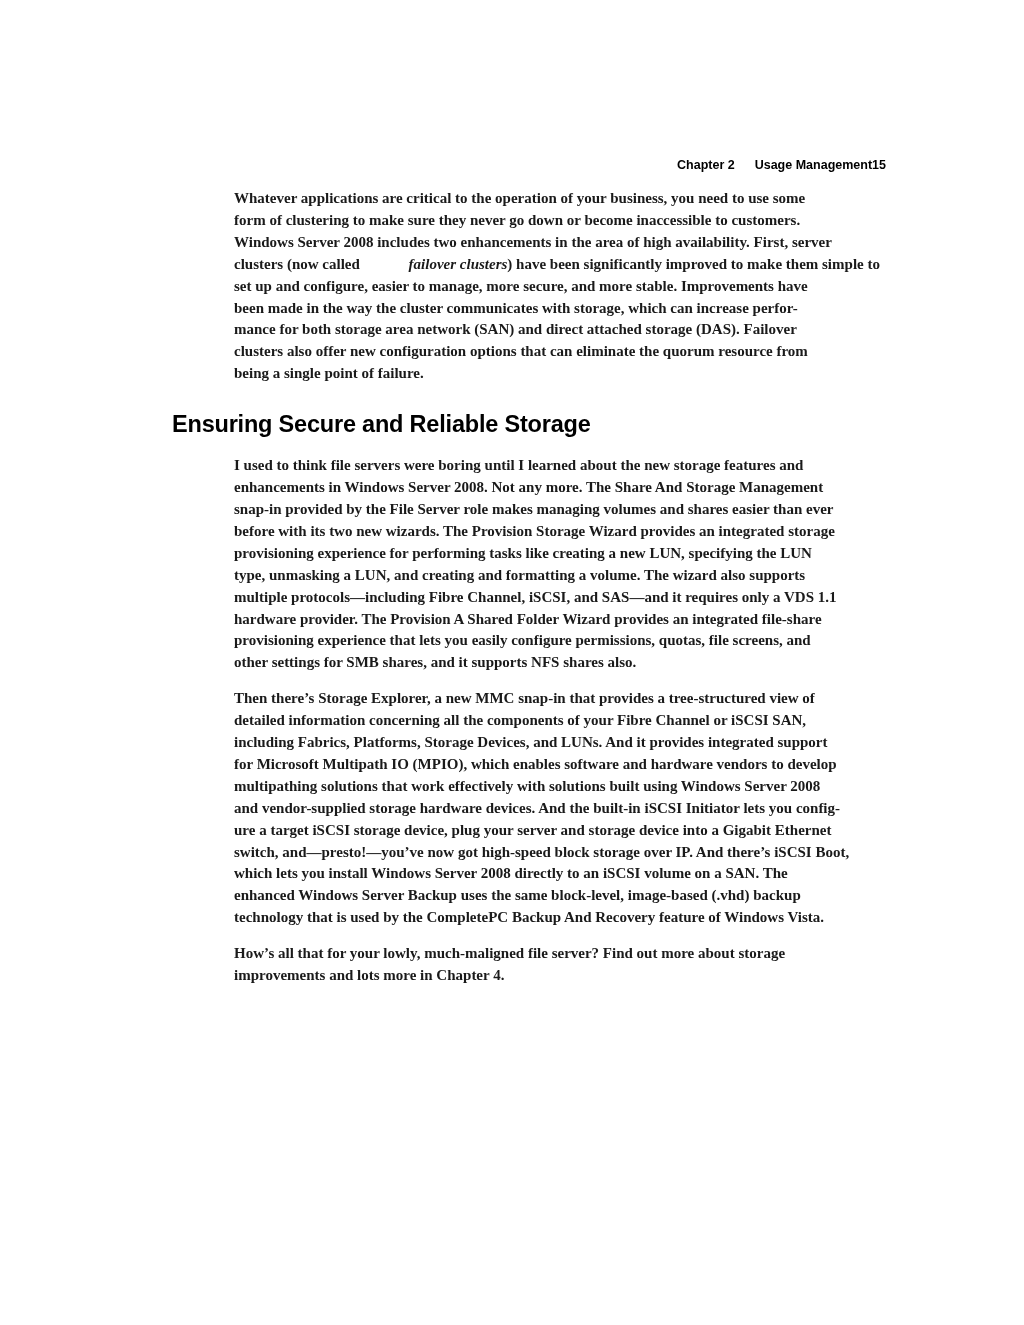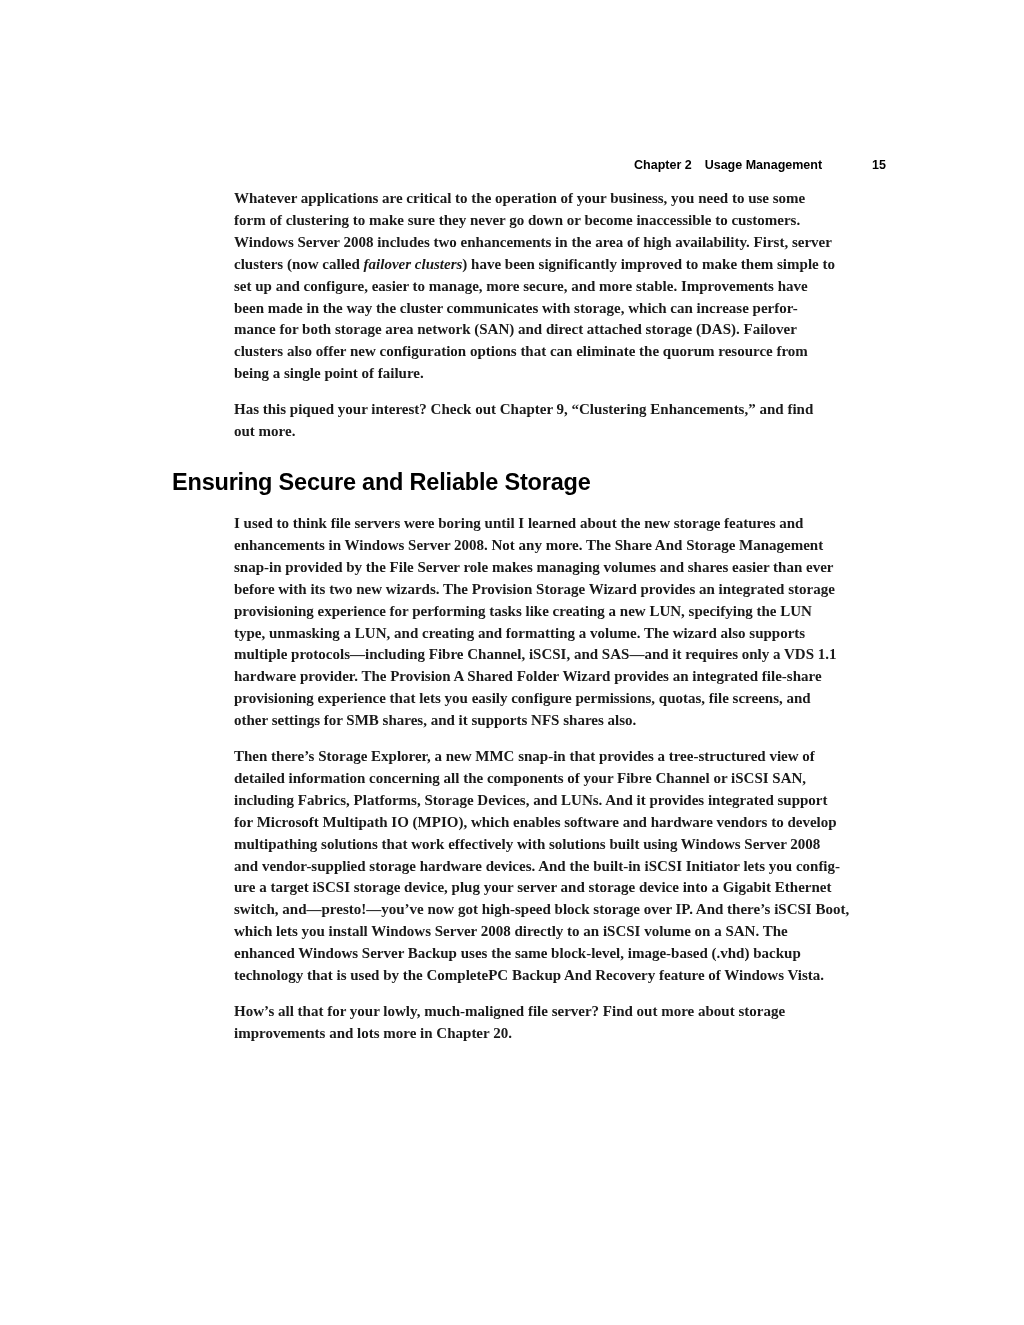--- a/index.html
+++ b/index.html
@@ -16,22 +16,22 @@
     position: absolute;
     top: 158px;
     right: 138px;
     display: flex;
     align-items: baseline;
     font-family: "Liberation Sans", sans-serif;
     font-weight: bold;
     font-size: 12.5px;
     color: #000000;
   }
-  .rh-chapter { margin-right: 13px; }
-  .rh-pagenum { margin-left: 50px; }
+  .rh-chapter { margin-right: 20px; }
+  .rh-pagenum { }
   .body-text {
     position: absolute;
     left: 234px;
     top: 188px;
     width: 700px;
     font-size: 15px;
     line-height: 21.9px;
   }
   .body-text p {
     margin: 0 0 14px 0;
@@ -41,21 +41,21 @@
   .section-heading {
     font-family: Liberation Sans, sans-serif;
     font-weight: bold;
     font-size: 23.5px;
     line-height: 30px;
     letter-spacing: -0.2px;
     color: #000000;
     margin: 24px 0 16px -62px;
     white-space: normal;
   }
-  .italic { font-style: italic; }
+  .italic { font-style: italic; margin-left: 45px; }
 </style>
 </head>
 <body>
 
 <div class="page">
 
   <header class="running-header">
     <span class="rh-chapter">Chapter 2</span>
     <span class="rh-section">Usage Management</span>
     <span class="rh-pagenum">15</span>
@@ -67,22 +67,20 @@
 form of clustering to make sure they never go down or become inaccessible to customers.
 Windows Server 2008 includes two enhancements in the area of high availability. First, server
 clusters (now called </span><span class="italic">failover clusters</span><span>) have been significantly improved to make them simple to
 set up and configure, easier to manage, more secure, and more stable. Improvements have
 been made in the way the cluster communicates with storage, which can increase perfor-
 mance for both storage area network (SAN) and direct attached storage (DAS). Failover
 clusters also offer new configuration options that can eliminate the quorum resource from
 being a single point of failure.</span></p>
 
 
-    <p>Has this piqued your interest? Check out Chapter 9, “Clustering Enhancements,” and find
-out more.</p>
 
     <h1 class="section-heading">Ensuring Secure and Reliable Storage</h1>
 
     <p>I used to think file servers were boring until I learned about the new storage features and
 enhancements in Windows Server 2008. Not any more. The Share And Storage Management
 snap-in provided by the File Server role makes managing volumes and shares easier than ever
 before with its two new wizards. The Provision Storage Wizard provides an integrated storage
 provisioning experience for performing tasks like creating a new LUN, specifying the LUN
 type, unmasking a LUN, and creating and formatting a volume. The wizard also supports
 multiple protocols—including Fibre Channel, iSCSI, and SAS—and it requires only a VDS 1.1
@@ -96,17 +94,17 @@
 for Microsoft Multipath IO (MPIO), which enables software and hardware vendors to develop
 multipathing solutions that work effectively with solutions built using Windows Server 2008
 and vendor-supplied storage hardware devices. And the built-in iSCSI Initiator lets you config-
 ure a target iSCSI storage device, plug your server and storage device into a Gigabit Ethernet
 switch, and—presto!—you’ve now got high-speed block storage over IP. And there’s iSCSI Boot,
 which lets you install Windows Server 2008 directly to an iSCSI volume on a SAN. The
 enhanced Windows Server Backup uses the same block-level, image-based (.vhd) backup
 technology that is used by the CompletePC Backup And Recovery feature of Windows Vista.</p>
 
     <p>How’s all that for your lowly, much-maligned file server? Find out more about storage
-improvements and lots more in Chapter 20.</p>
+improvements and lots more in Chapter 4.</p>
 
   </main>
 
 </div>
 
 </body></html>

